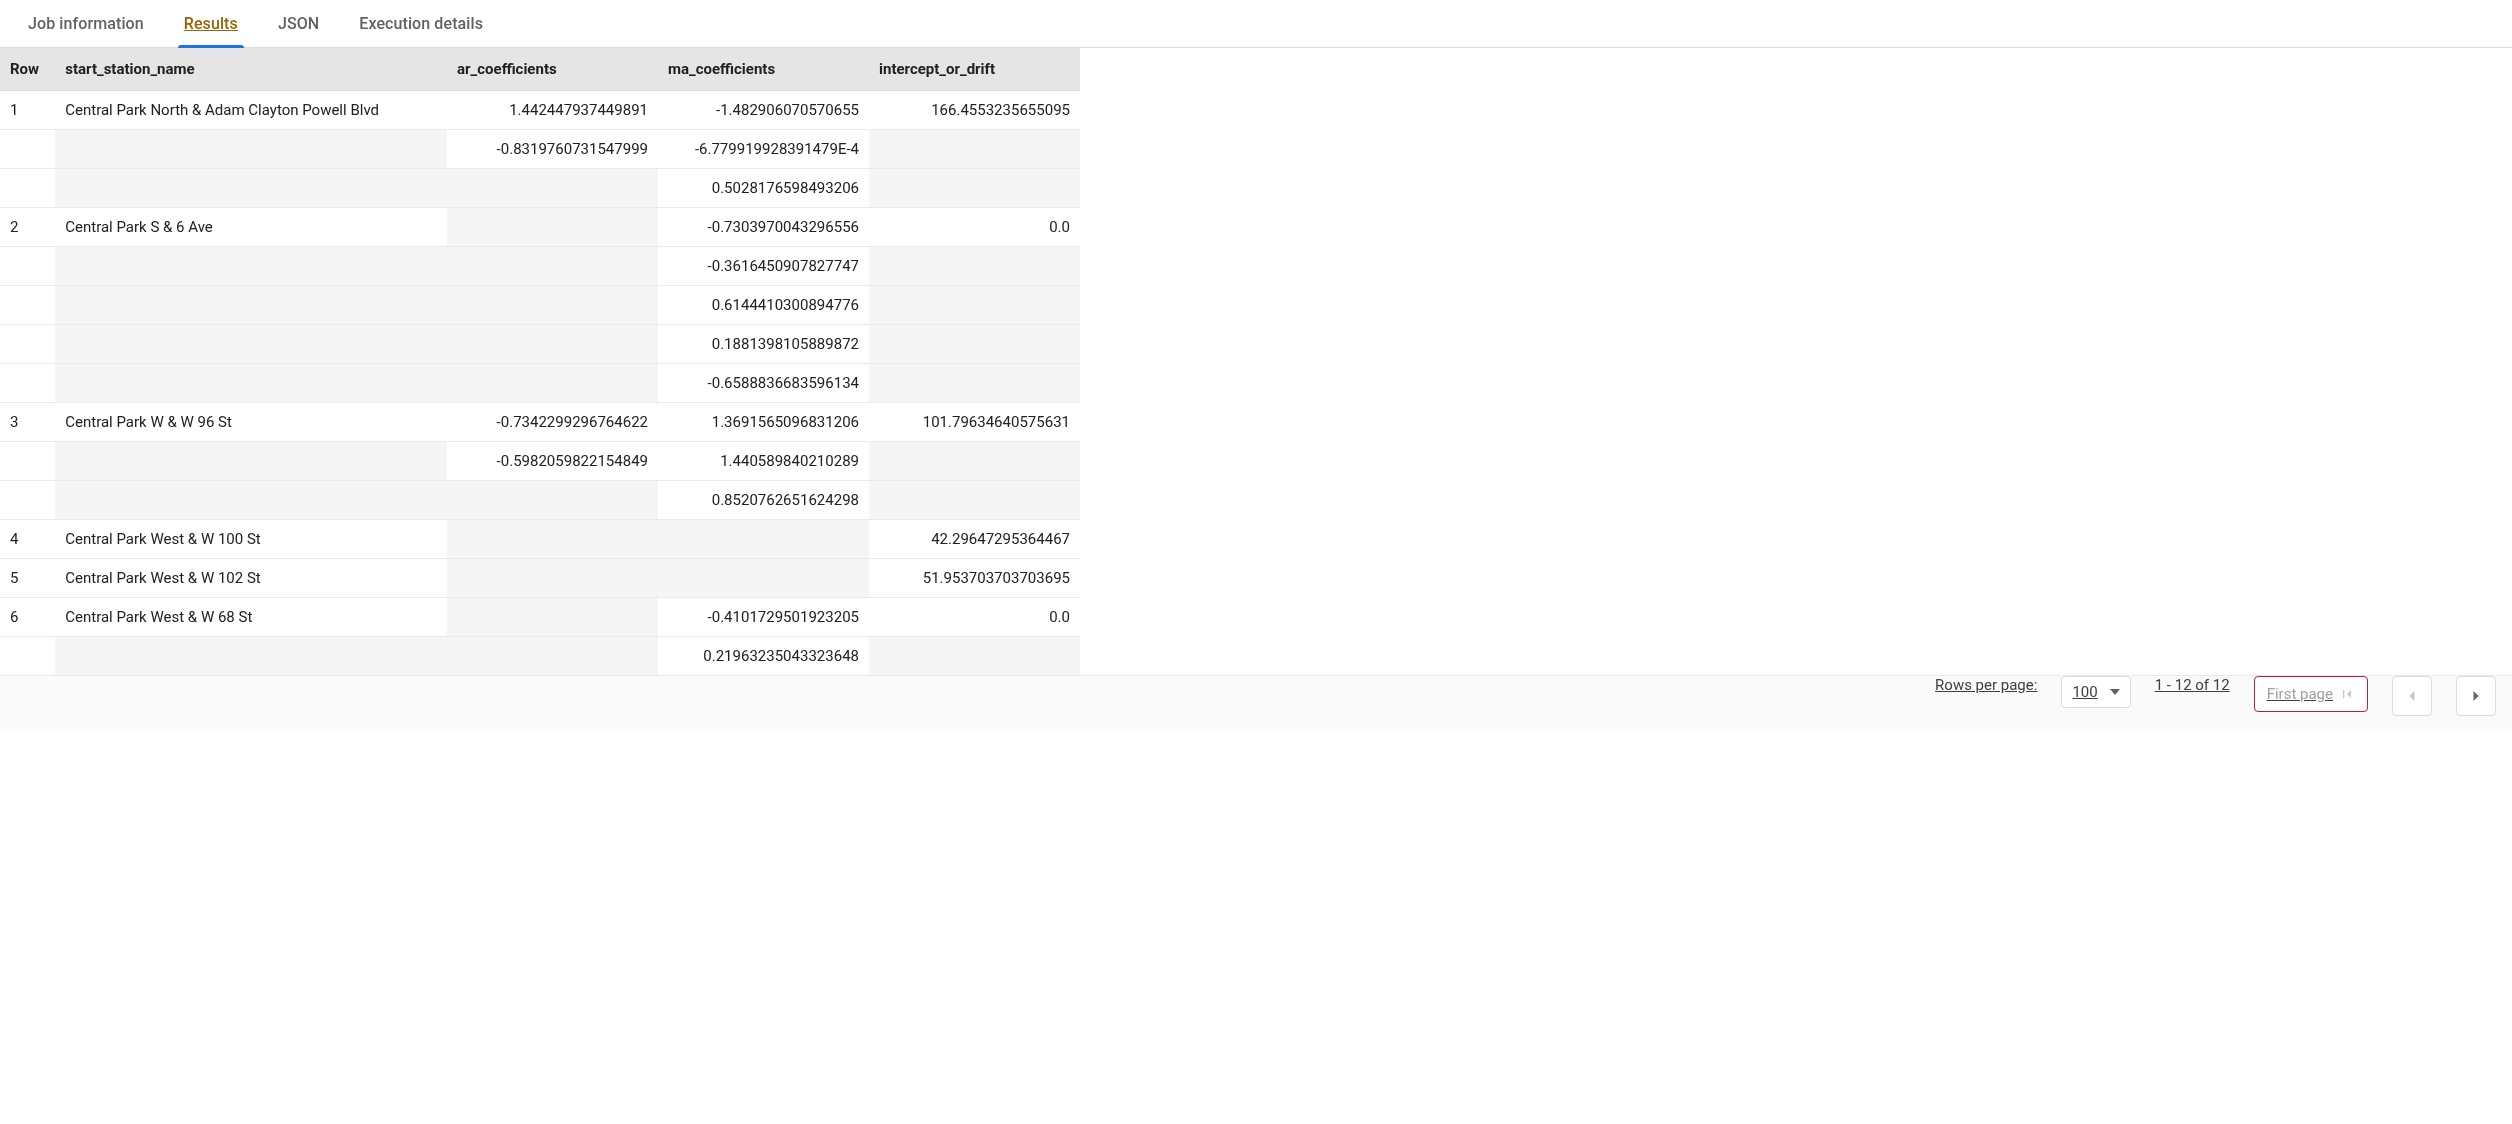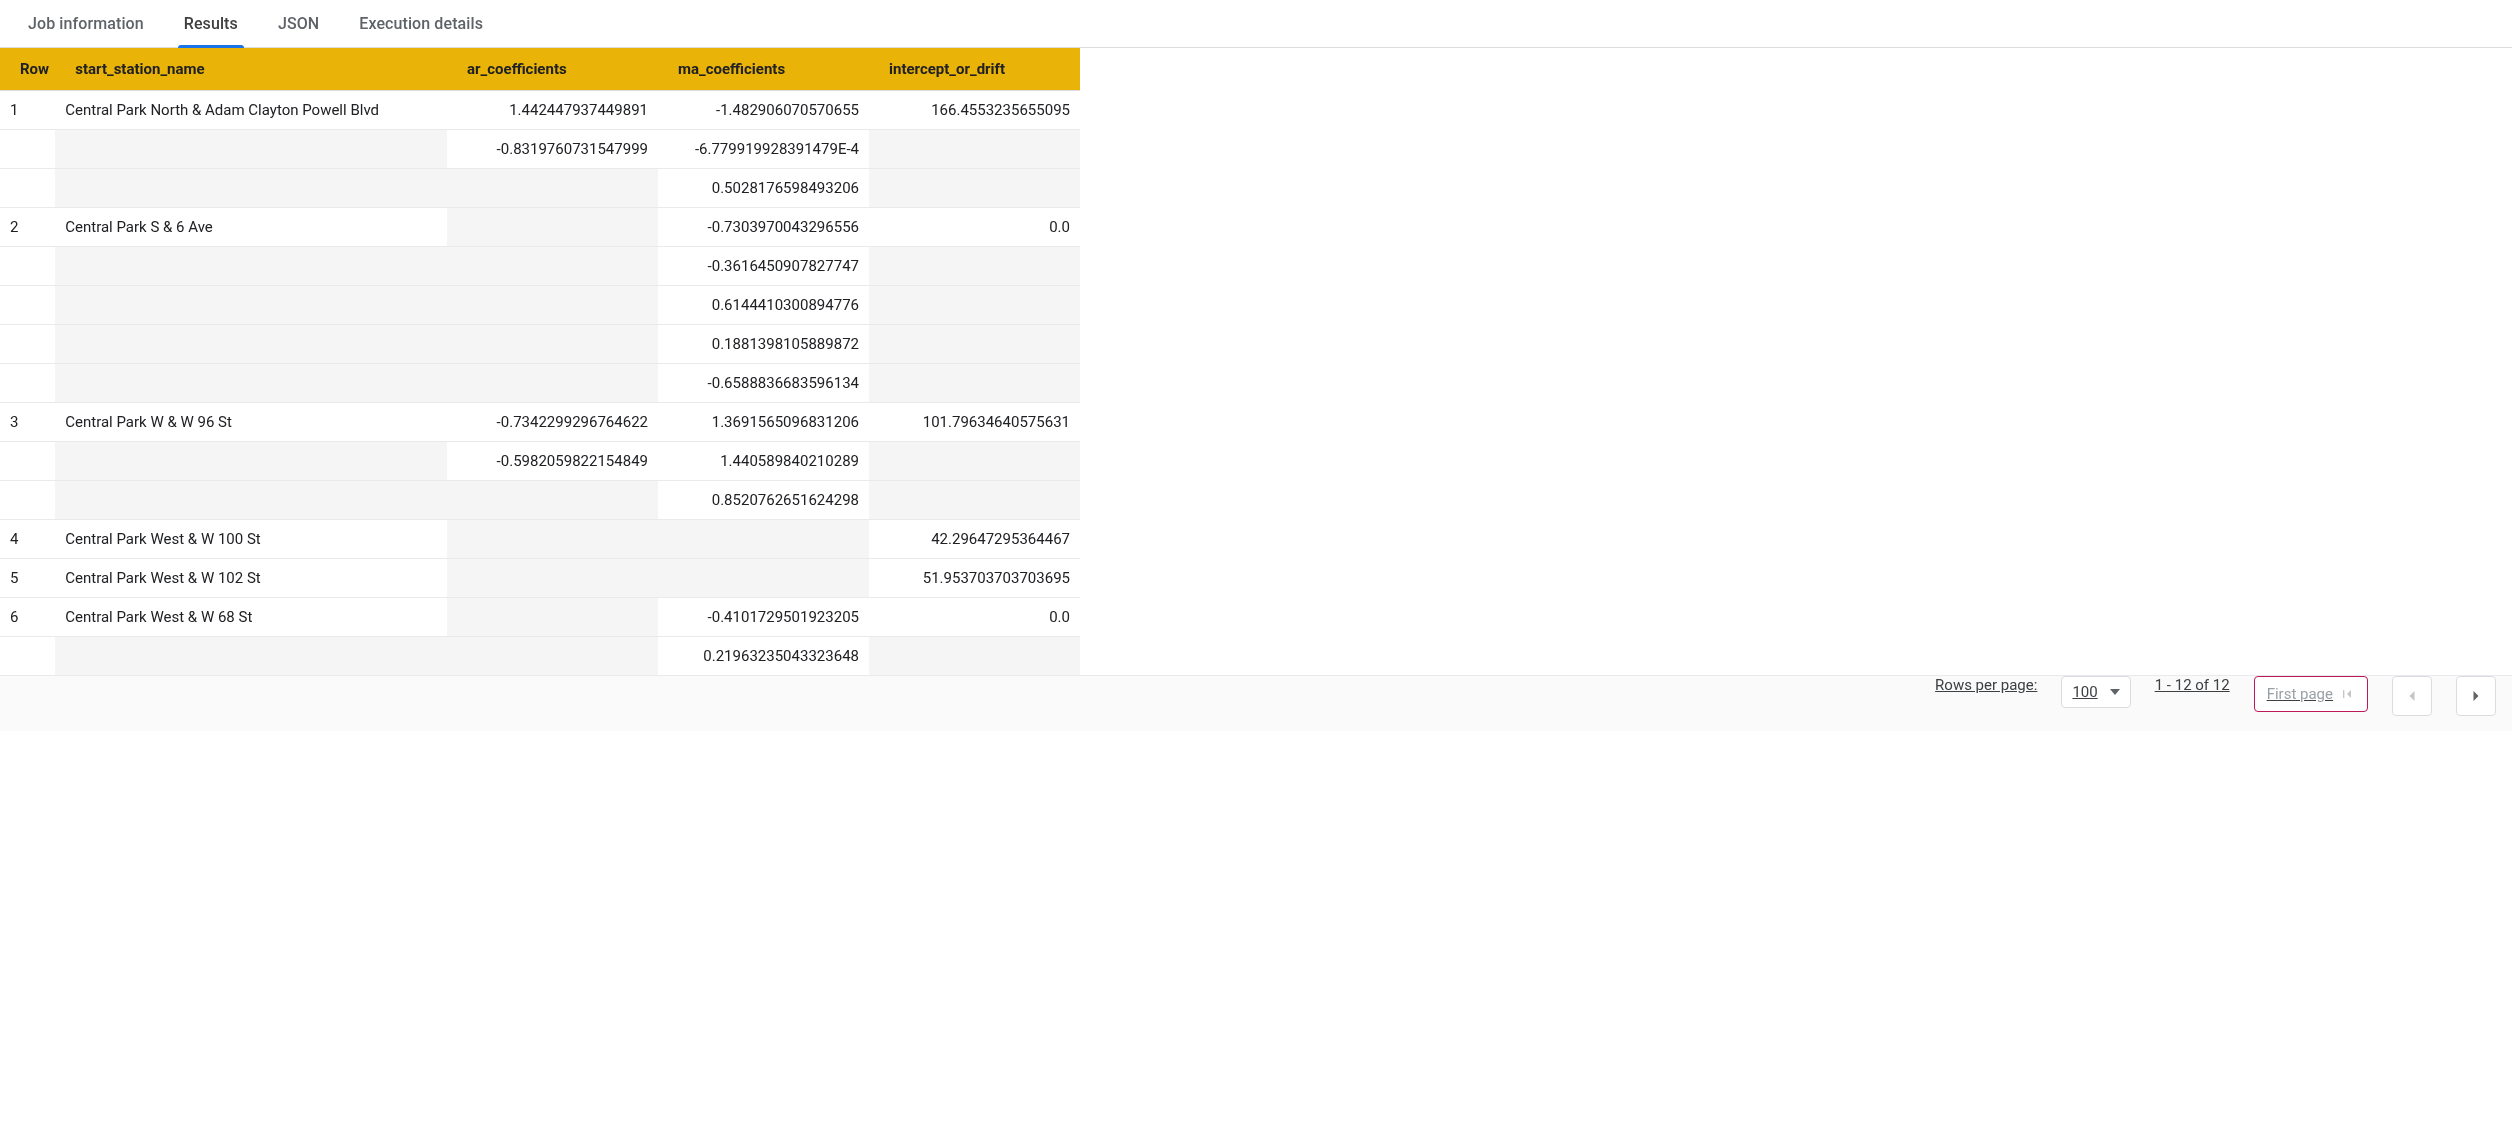--- a/index.html
+++ b/index.html
@@ -29,21 +29,22 @@
     display: flex;
     align-items: center;
     font-size: 16px;
     color: #5f6368;
     font-weight: 500;
     cursor: pointer;
     position: relative;
     letter-spacing: .1px;
   }
   .tab.active {
-    color: #404040;
+    color: #a16207;
+    text-decoration: underline;
   }
   .tab.active::after {
     content: "";
     position: absolute;
     left: 10px;
     right: 10px;
     bottom: 0;
     height: 3px;
     background: #1a73e8;
     border-radius: 3px 3px 0 0;
@@ -54,23 +55,23 @@
   }
   table {
     border-collapse: collapse;
     width: 100%;
     table-layout: fixed;
   }
   thead th {
     text-align: left;
     font-weight: 700;
     font-size: 15px;
-    padding: 12px 20px;
+    padding: 12px 10px;
     border-bottom: 1px solid #dadce0;
-    background: #eab308;
+    background: #e5e5e5;
     white-space: nowrap;
   }
   tbody td {
     padding: 10px 10px;
     border-bottom: 1px solid #e8eaed;
     font-size: 15px;
     vertical-align: top;
     white-space: nowrap;
     overflow: hidden;
     text-overflow: ellipsis;

